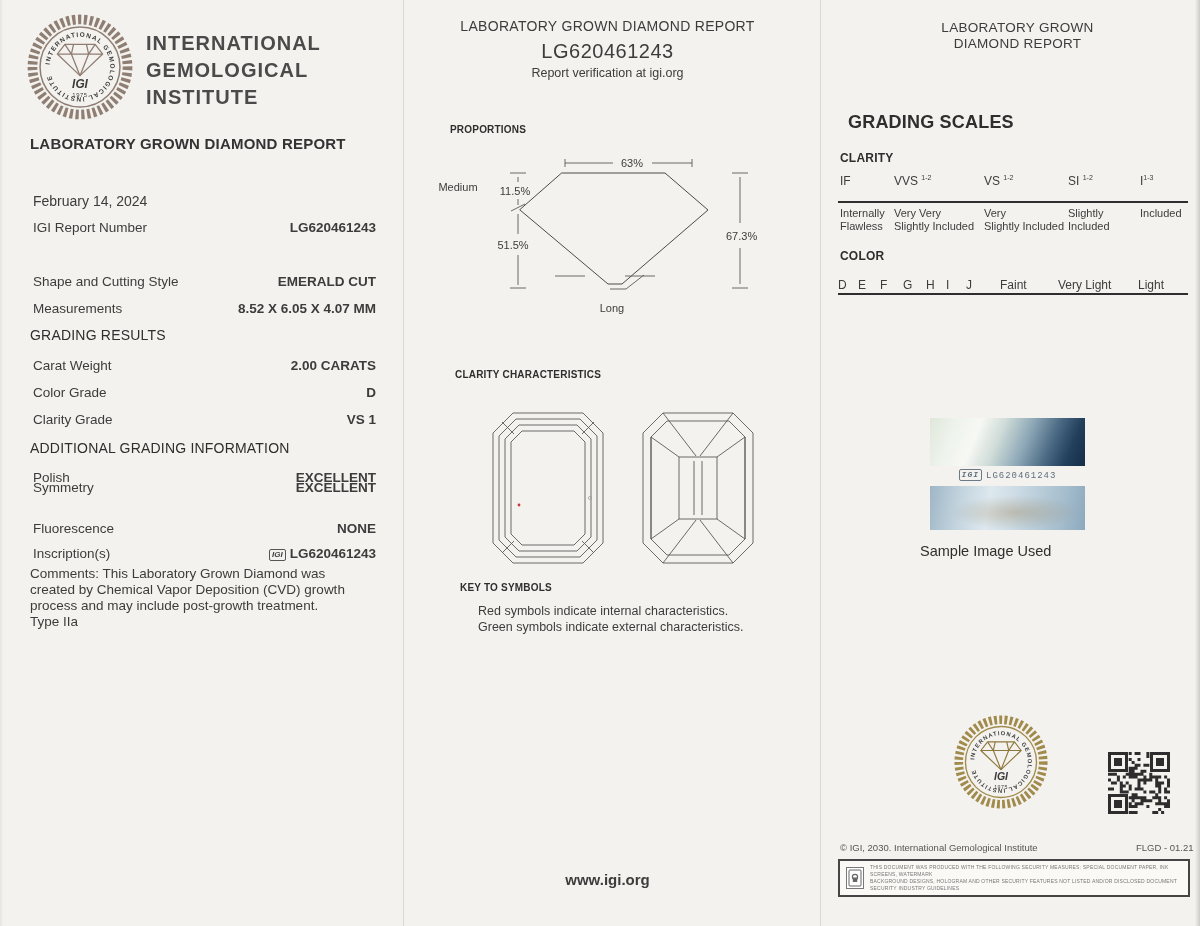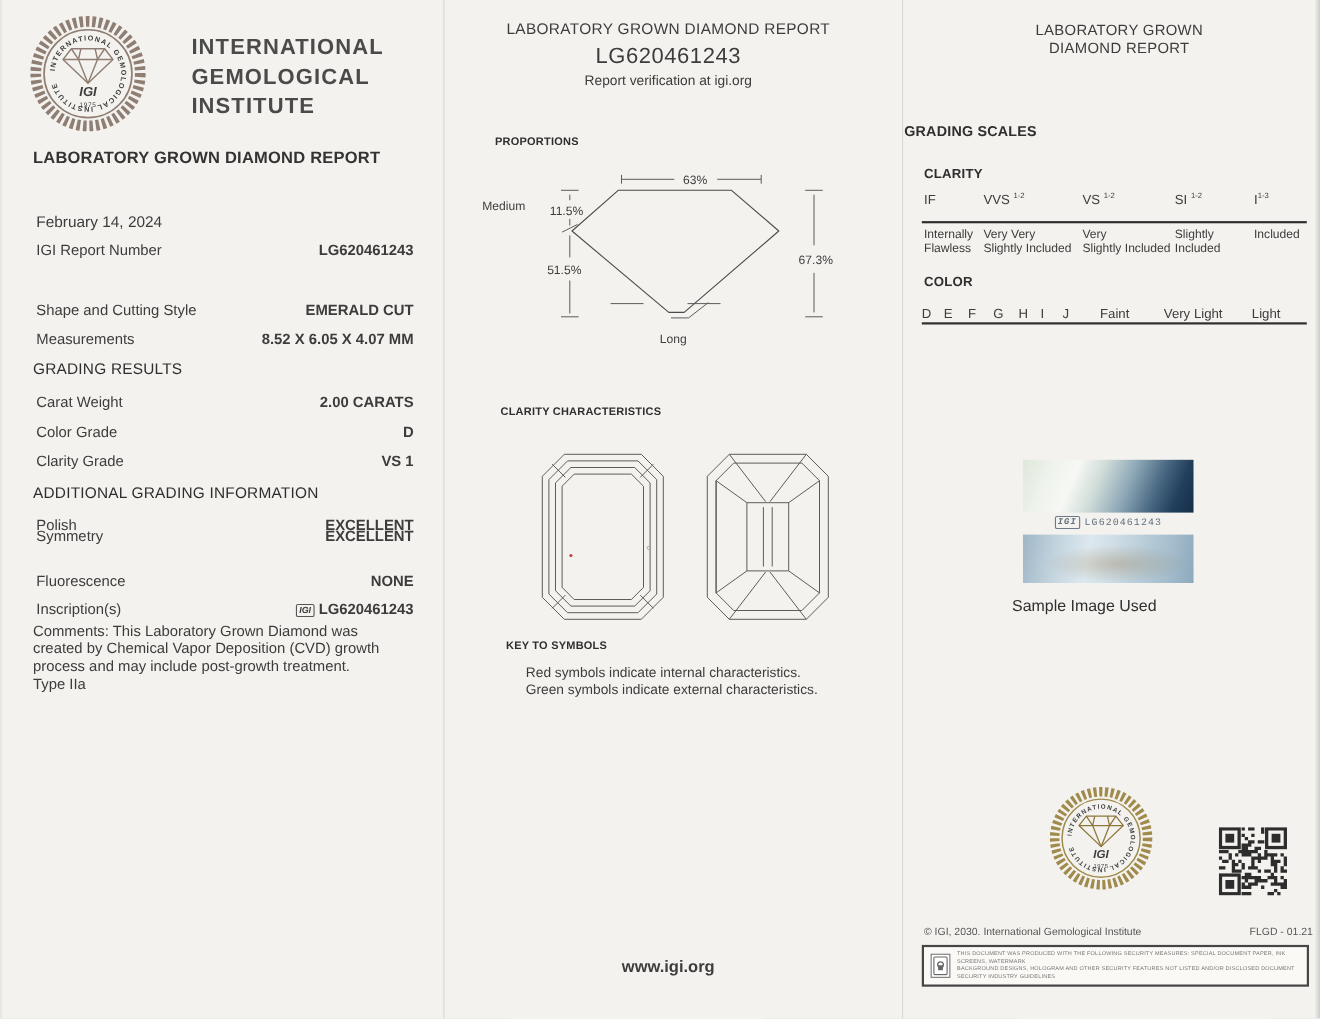--- a/index.html
+++ b/index.html
@@ -7,21 +7,21 @@
         font-family:"Liberation Sans",sans-serif;color:#3c3c3c;overflow:hidden;}
   .abs{position:absolute;}
   .fold{position:absolute;top:0;bottom:0;width:1px;background:rgba(90,85,80,.16);}
   .edge-r{position:absolute;top:0;bottom:0;right:0;width:5px;
           background:linear-gradient(to right,rgba(0,0,0,0),rgba(0,0,0,.16));}
   .edge-l{position:absolute;top:0;bottom:0;left:0;width:3px;
           background:linear-gradient(to left,rgba(0,0,0,0),rgba(0,0,0,.06));}
 
   
   .org{position:absolute;left:146px;top:30px;font-size:20px;font-weight:bold;
-       letter-spacing:1px;line-height:27px;color:#4a4a4a;margin-left:28px;}
+       letter-spacing:1px;line-height:27px;color:#4a4a4a;}
   .doc-title{position:absolute;left:30px;top:135px;font-size:15px;font-weight:bold;letter-spacing:.2px;color:#333;}
   .date{position:absolute;left:33px;top:193px;font-size:14px;}
   .row{position:absolute;left:33px;width:343px;display:flex;justify-content:space-between;
        align-items:baseline;font-size:13.5px;}
   .row .val{font-weight:bold;text-align:right;}
   .sec-hdr{position:absolute;left:30px;font-size:14px;font-weight:normal;color:#2e2e2e;letter-spacing:.2px;}
   .comments{position:absolute;left:30px;top:566px;width:350px;font-size:13.5px;line-height:16px;white-space:pre-line;}
   .igi-mark{display:inline-block;font-size:8px;font-weight:bold;font-style:italic;
             border:1px solid #555;border-radius:2px;padding:0 2px;margin-right:4px;
             vertical-align:1px;line-height:10px;}
@@ -208,21 +208,21 @@
   <div class="key-line" style="top:604px">Red symbols indicate internal characteristics.</div>
   <div class="key-line" style="top:620px">Green symbols indicate external characteristics.</div>
 
   <div class="website">www.igi.org</div>
 
   <div class="r-title">
     <div>LABORATORY GROWN</div>
     <div>DIAMOND REPORT</div>
   </div>
 
-  <div class="r-hdr" style="left:822px;top:112px;font-size:13px">GRADING SCALES</div>
+  <div class="r-hdr" style="left:848px;top:112px;font-size:18px">GRADING SCALES</div>
   <div class="r-hdr" style="left:840px;top:151px;font-size:12px">CLARITY</div>
 
   <div class="abs" style="left:840px;top:174px;width:348px;height:70px">
     <span class="cg-abbr" style="left:0px"><span>IF</span><sup></sup></span>
     <span class="cg-abbr" style="left:54px"><span>VVS</span> <sup>1-2</sup></span>
     <span class="cg-abbr" style="left:144px"><span>VS</span> <sup>1-2</sup></span>
     <span class="cg-abbr" style="left:228px"><span>SI</span> <sup>1-2</sup></span>
     <span class="cg-abbr" style="left:300px"><span>I</span><sup>1-3</sup></span>
     <div class="cg-desc" style="left:0px">Internally
 Flawless</div>

